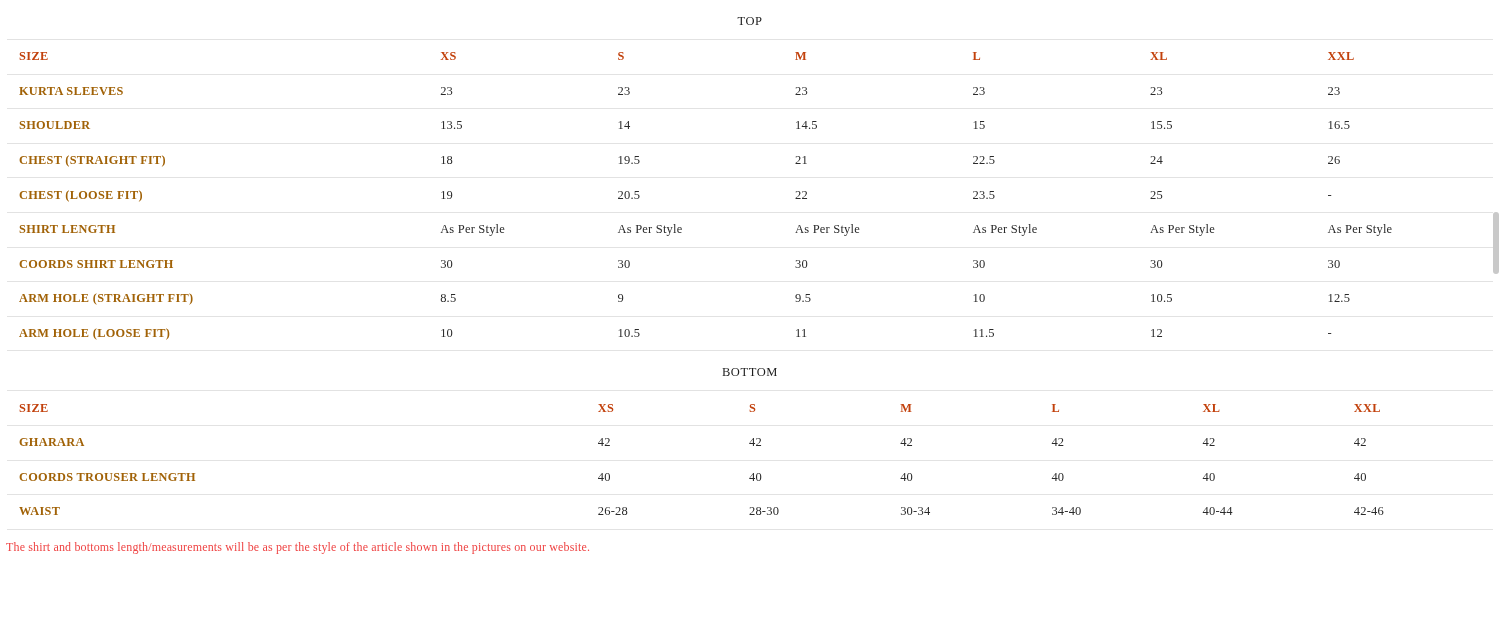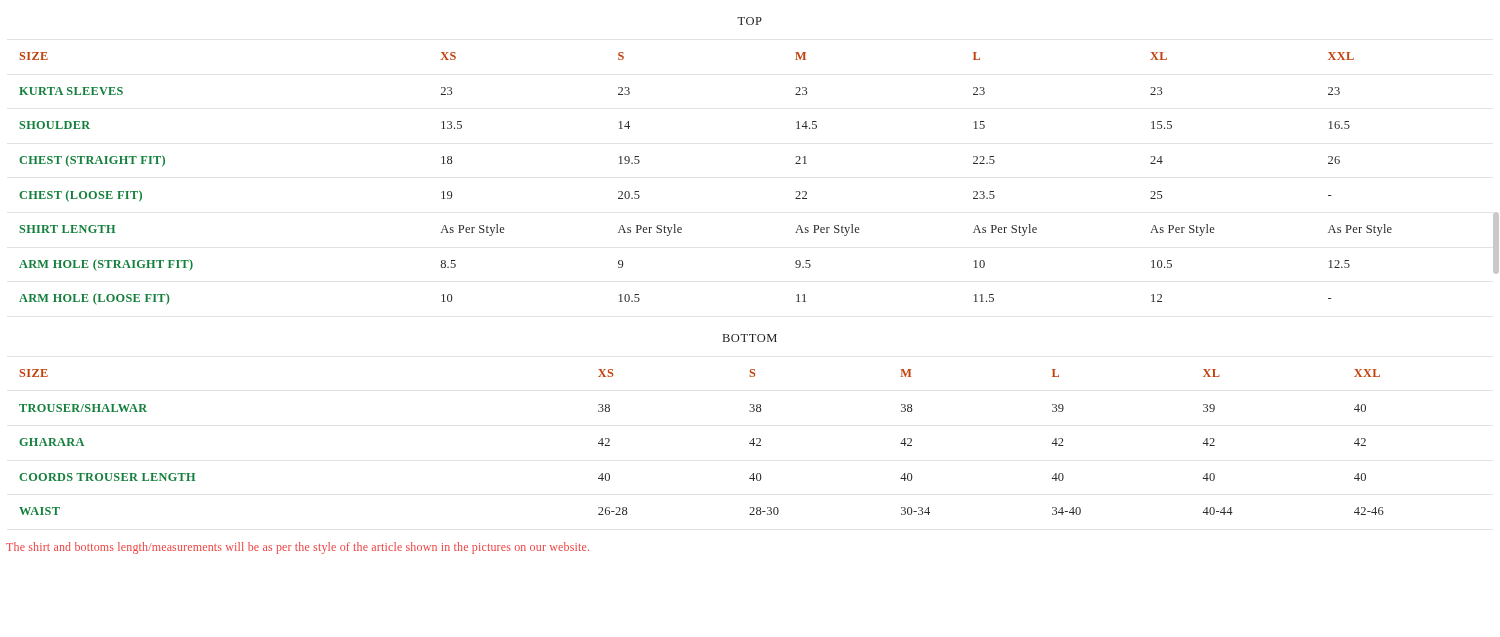--- a/index.html
+++ b/index.html
@@ -49,21 +49,21 @@
     padding: 0 0 0 12px;
     font-size: 12.5px;
     vertical-align: middle;
     color: #2a2a2a;
     letter-spacing: 0.2px;
   }
   td.label {
     font-weight: bold;
     font-size: 12.3px;
     letter-spacing: 0.3px;
-    color: #15803d;
+    color: #a16207;
   }
   td.head {
     font-weight: bold;
     font-size: 12.3px;
     letter-spacing: 0.4px;
     color: #c2410c;
   }
   .footnote {
     font-size: 12px;
     color: #ef4444;
@@ -161,20 +161,29 @@
       <tr>
         <td class="label">SHIRT LENGTH</td>
         <td>As Per Style</td>
         <td>As Per Style</td>
         <td>As Per Style</td>
         <td>As Per Style</td>
         <td>As Per Style</td>
         <td>As Per Style</td>
       </tr>
       <tr>
+        <td class="label">COORDS SHIRT LENGTH</td>
+        <td>30</td>
+        <td>30</td>
+        <td>30</td>
+        <td>30</td>
+        <td>30</td>
+        <td>30</td>
+      </tr>
+      <tr>
         <td class="label">ARM HOLE (STRAIGHT FIT)</td>
         <td>8.5</td>
         <td>9</td>
         <td>9.5</td>
         <td>10</td>
         <td>10.5</td>
         <td>12.5</td>
       </tr>
       <tr>
         <td class="label">ARM HOLE (LOOSE FIT)</td>
@@ -204,29 +213,20 @@
       <tr>
         <td class="head">SIZE</td>
         <td class="head">XS</td>
         <td class="head">S</td>
         <td class="head">M</td>
         <td class="head">L</td>
         <td class="head">XL</td>
         <td class="head">XXL</td>
       </tr>
       <tr>
-        <td class="label">TROUSER/SHALWAR</td>
-        <td>38</td>
-        <td>38</td>
-        <td>38</td>
-        <td>39</td>
-        <td>39</td>
-        <td>40</td>
-      </tr>
-      <tr>
         <td class="label">GHARARA</td>
         <td>42</td>
         <td>42</td>
         <td>42</td>
         <td>42</td>
         <td>42</td>
         <td>42</td>
       </tr>
       <tr>
         <td class="label">COORDS TROUSER LENGTH</td>

